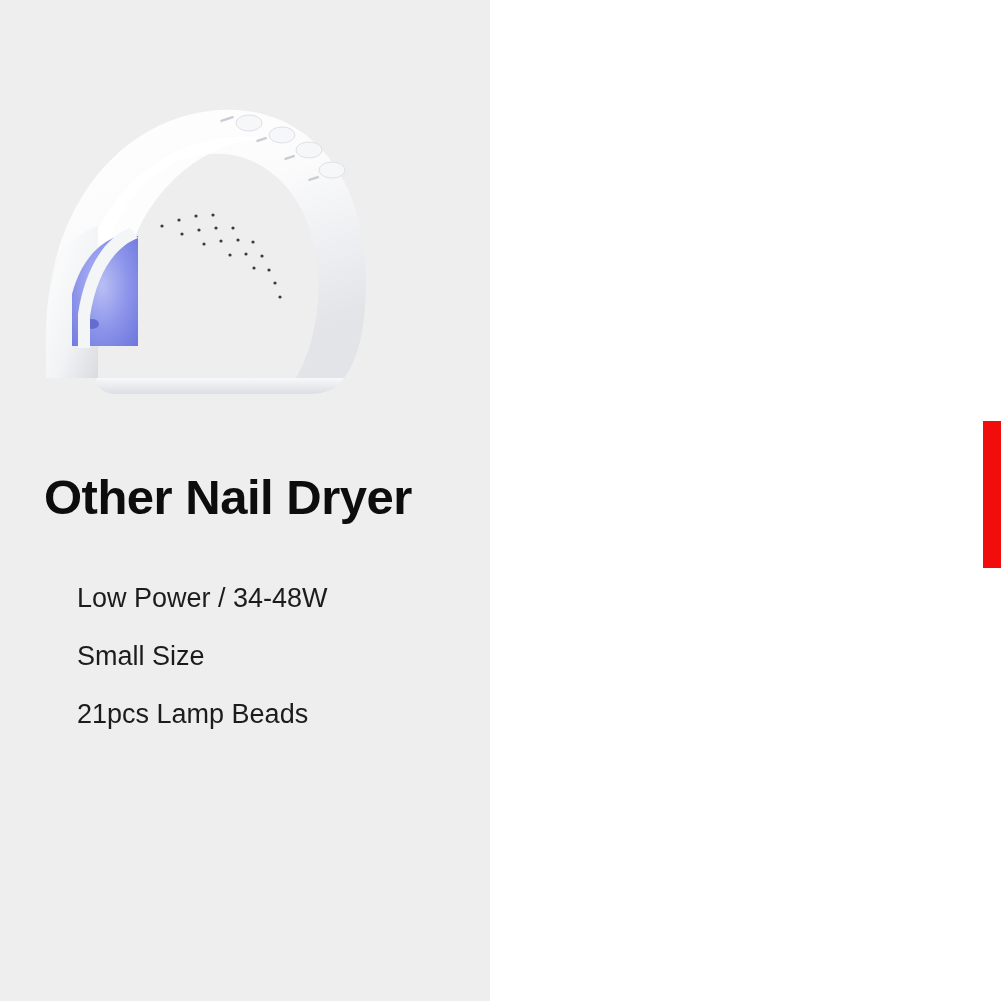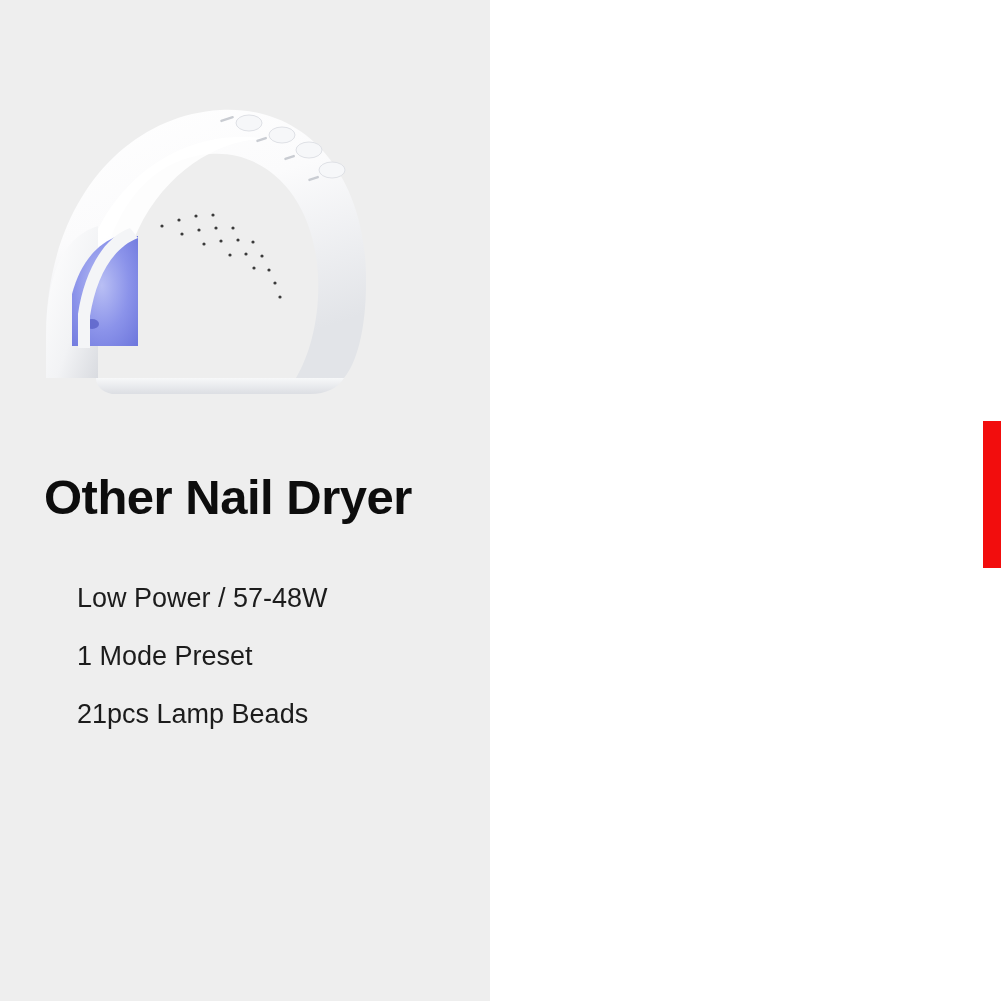--- a/index.html
+++ b/index.html
@@ -136,22 +136,22 @@
             <circle cx="235" cy="192" r="1.6"></circle>
           <circle cx="241" cy="205" r="1.6"></circle>
             <circle cx="246" cy="219" r="1.6"></circle>
         </g>
       </svg>
     </div>
 
     <div id="other-heading">Other Nail Dryer</div>
 
     <ul id="other-list">
-      <li>Low Power / 57-48W</li>
-      <li>1 Mode Preset</li>
+      <li>Low Power / 34-48W</li>
+      <li>Small Size</li>
       <li>21pcs Lamp Beads</li>
     </ul>
   </div>
 
   <div class="panel" id="right-panel">
 
     <div id="red-banner">
       
       
     </div>

